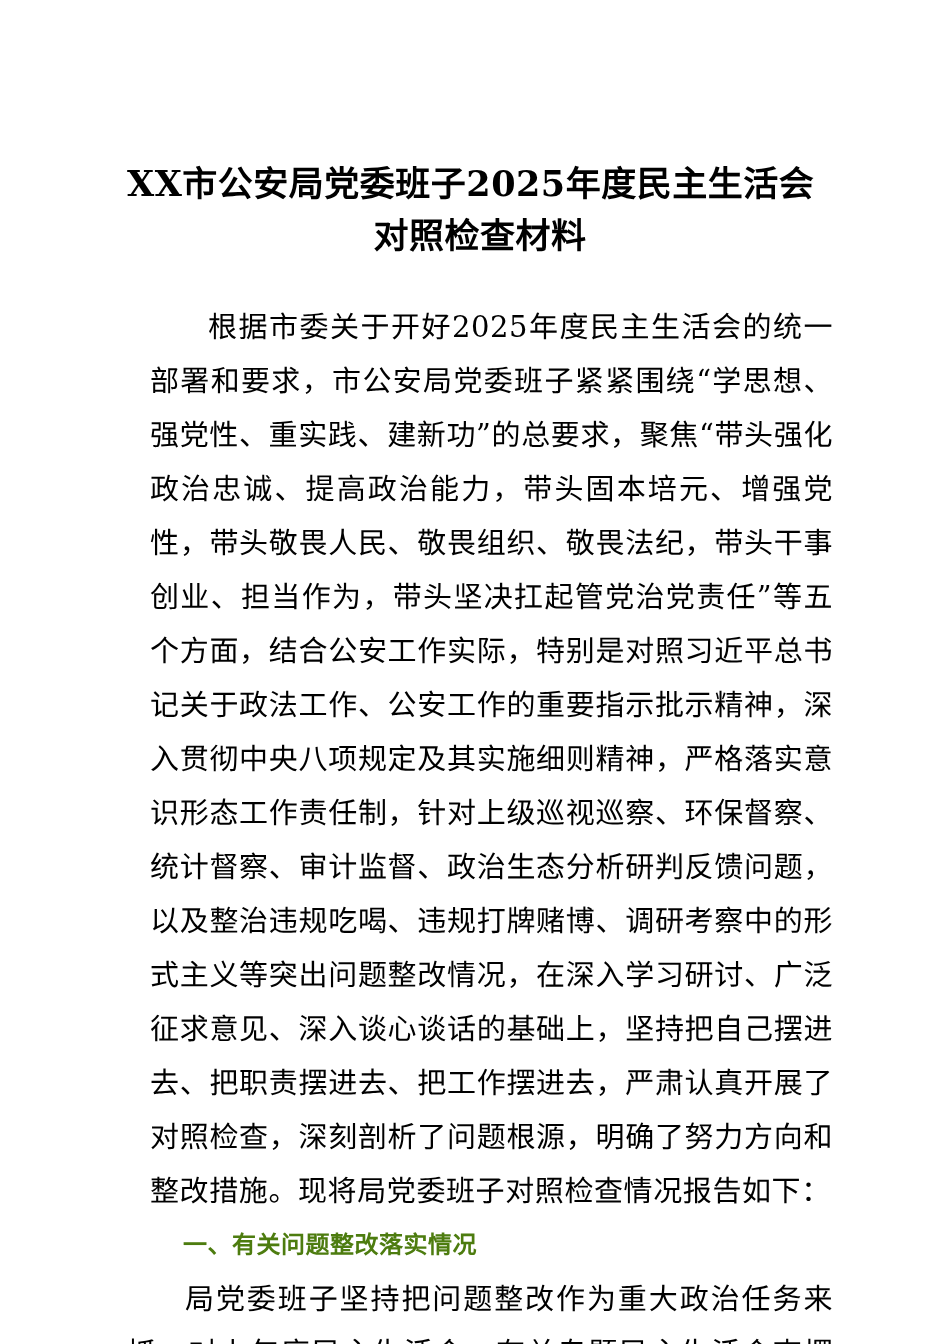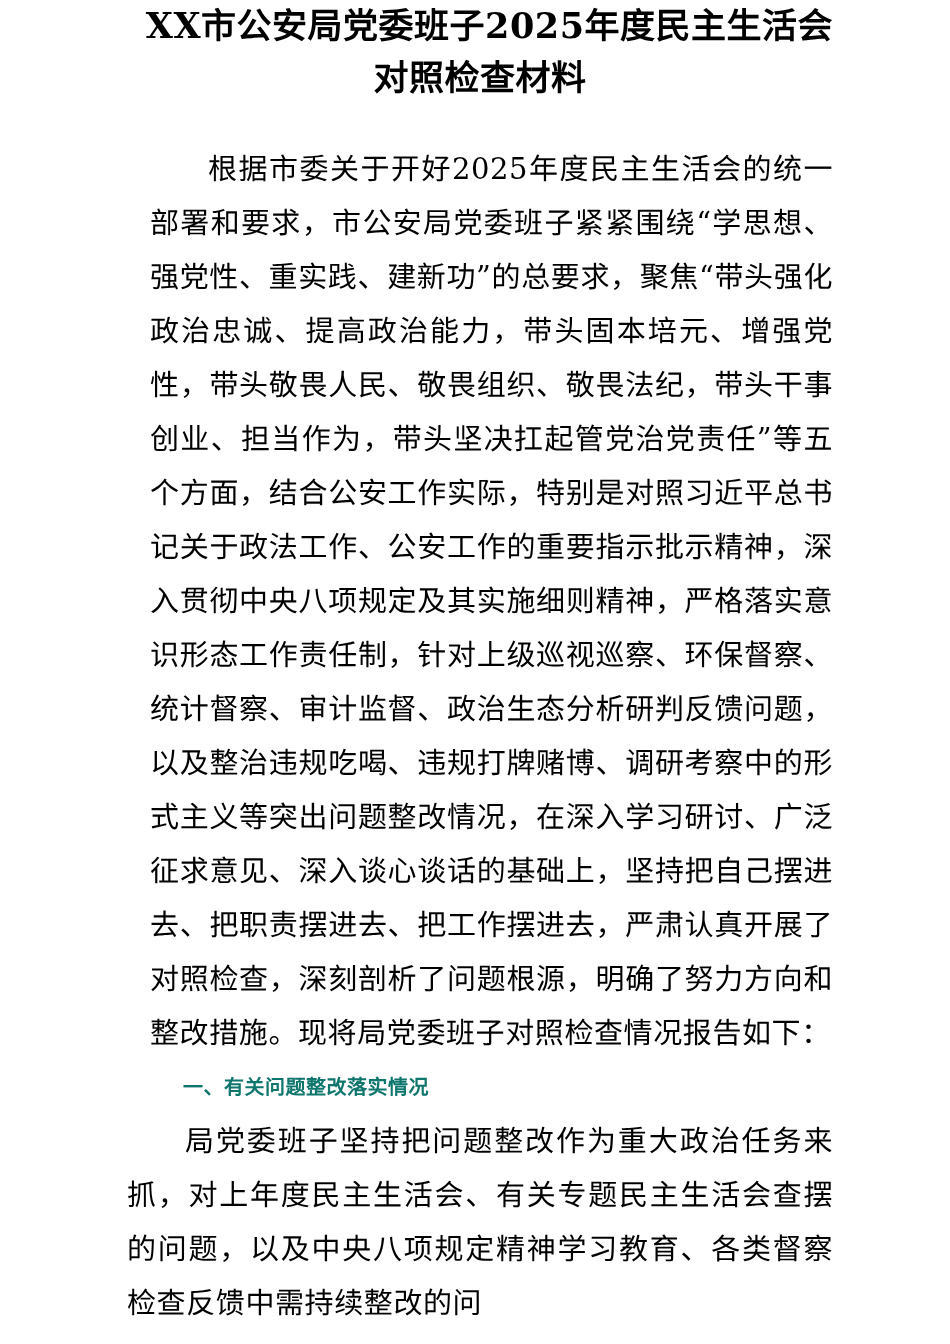--- a/index.html
+++ b/index.html
@@ -22,25 +22,26 @@
   .content {
     position: absolute;
     left: 127px;
     top: 0;
     width: 706px;
   }
 
   
   .doc-title {
     margin: 0;
+    padding-top: 158px;
     font-family: "DejaVu Serif", "Liberation Serif", serif;
     font-weight: bold;
     font-size: 35px;
     line-height: 52px;
-    text-align: right;
+    text-align: left;
     color: #000000;
     letter-spacing: 0.5px;
     text-align-last: center;
   }
 
   
   .para {
     margin: 0;
     font-family: "DejaVu Serif", "Liberation Serif", serif;
     font-size: 29px;
@@ -55,24 +56,24 @@
 
   .para.first {
     margin-top: 38px;
     margin-left: 23px;
   }
 
   
   .section-heading {
     margin: 0;
     font-family: "DejaVu Sans", "Liberation Sans", sans-serif;
-    font-size: 20px;
+    font-size: 24px;
     line-height: 54px;
     font-weight: bold;
-    color: #0f766e;
+    color: #4d7c0f;
     text-indent: 56px;
     letter-spacing: 0.5px;
   }
 
   
   .para.clipped {
     
   }
 </style>
 </head>

